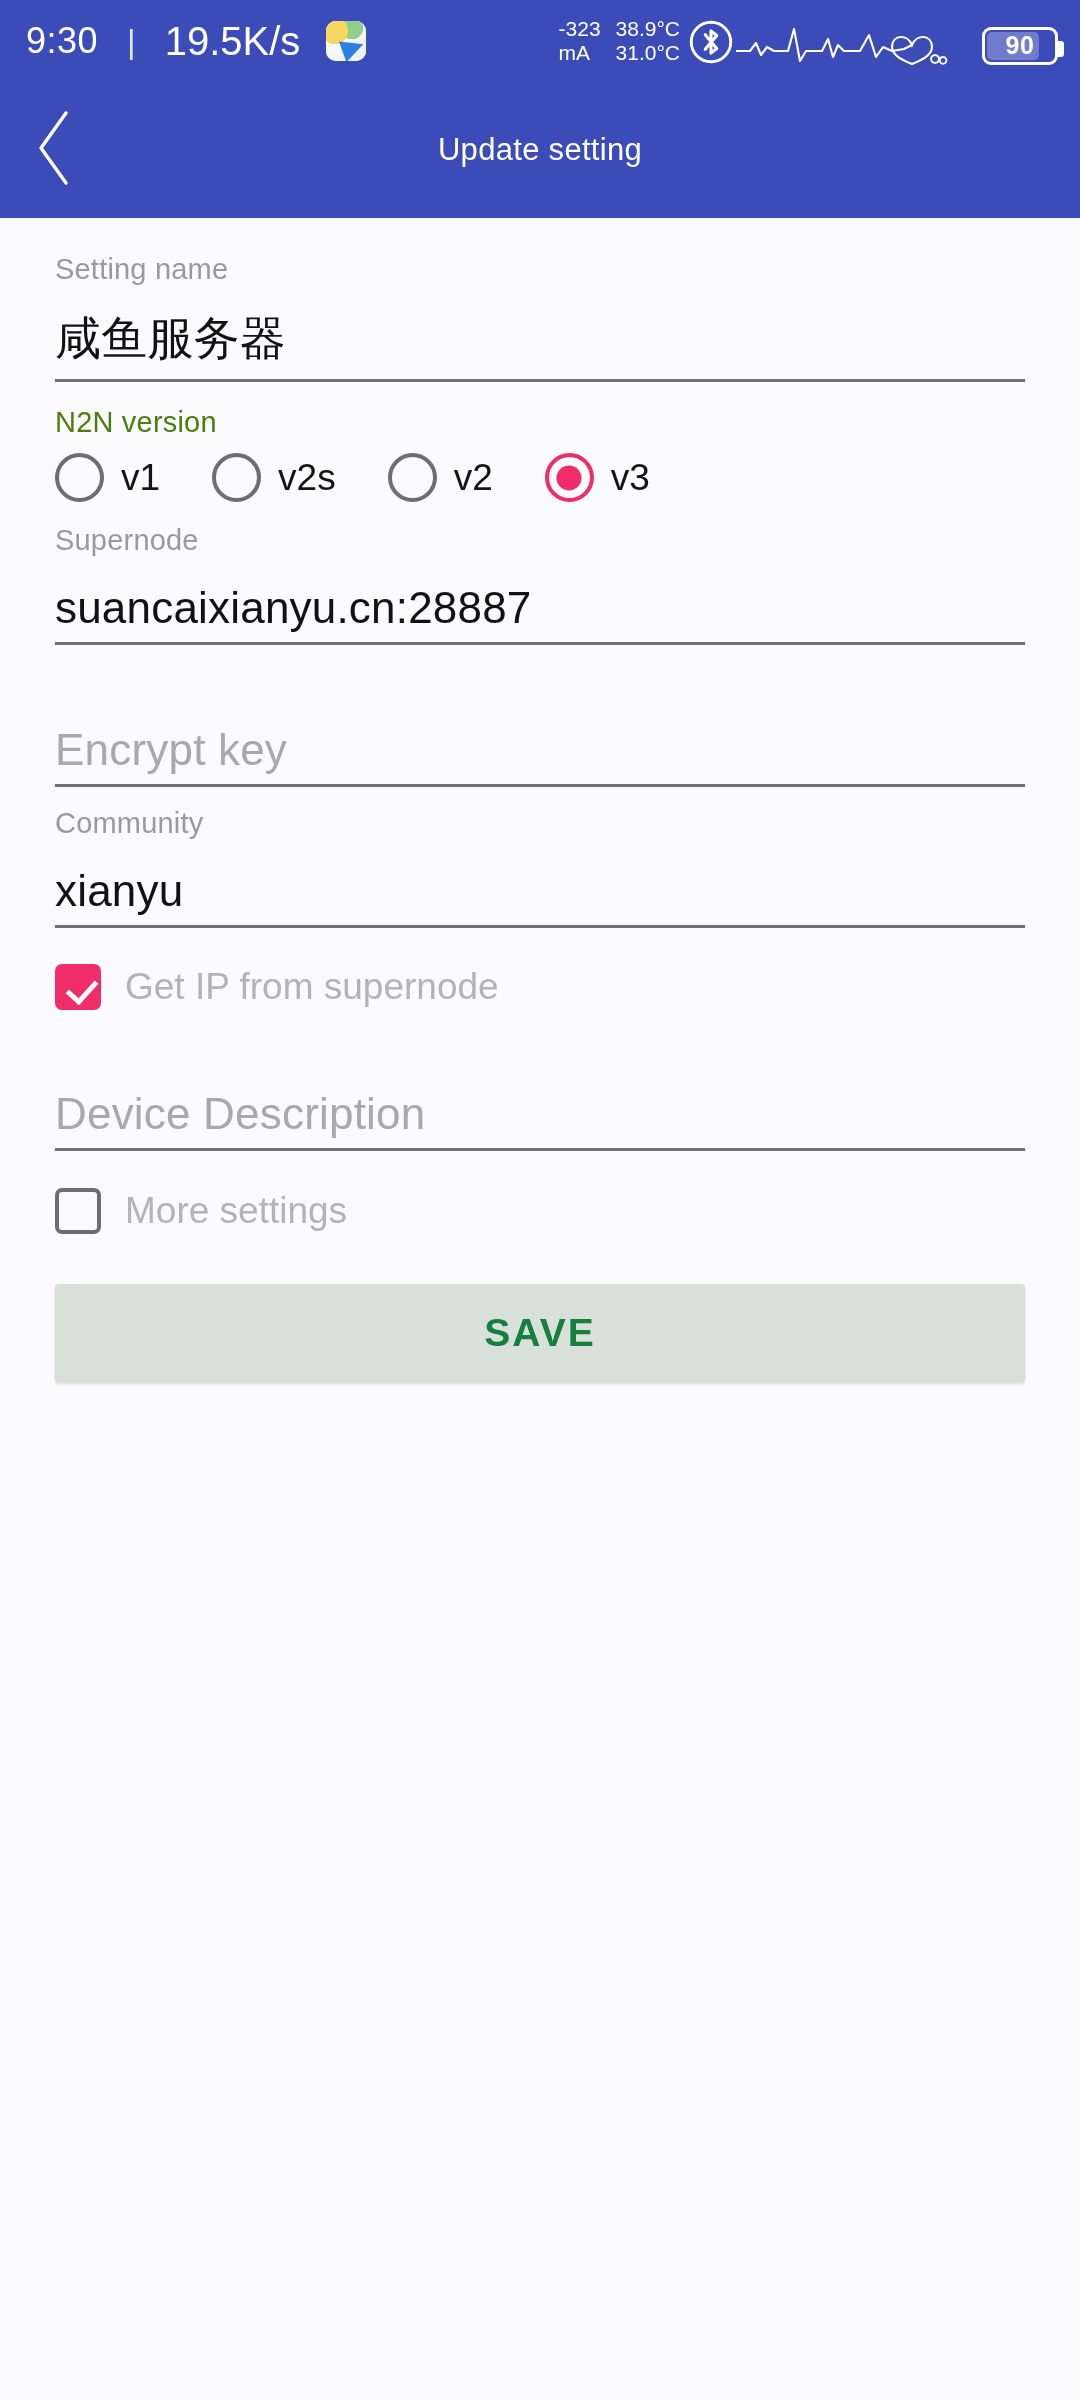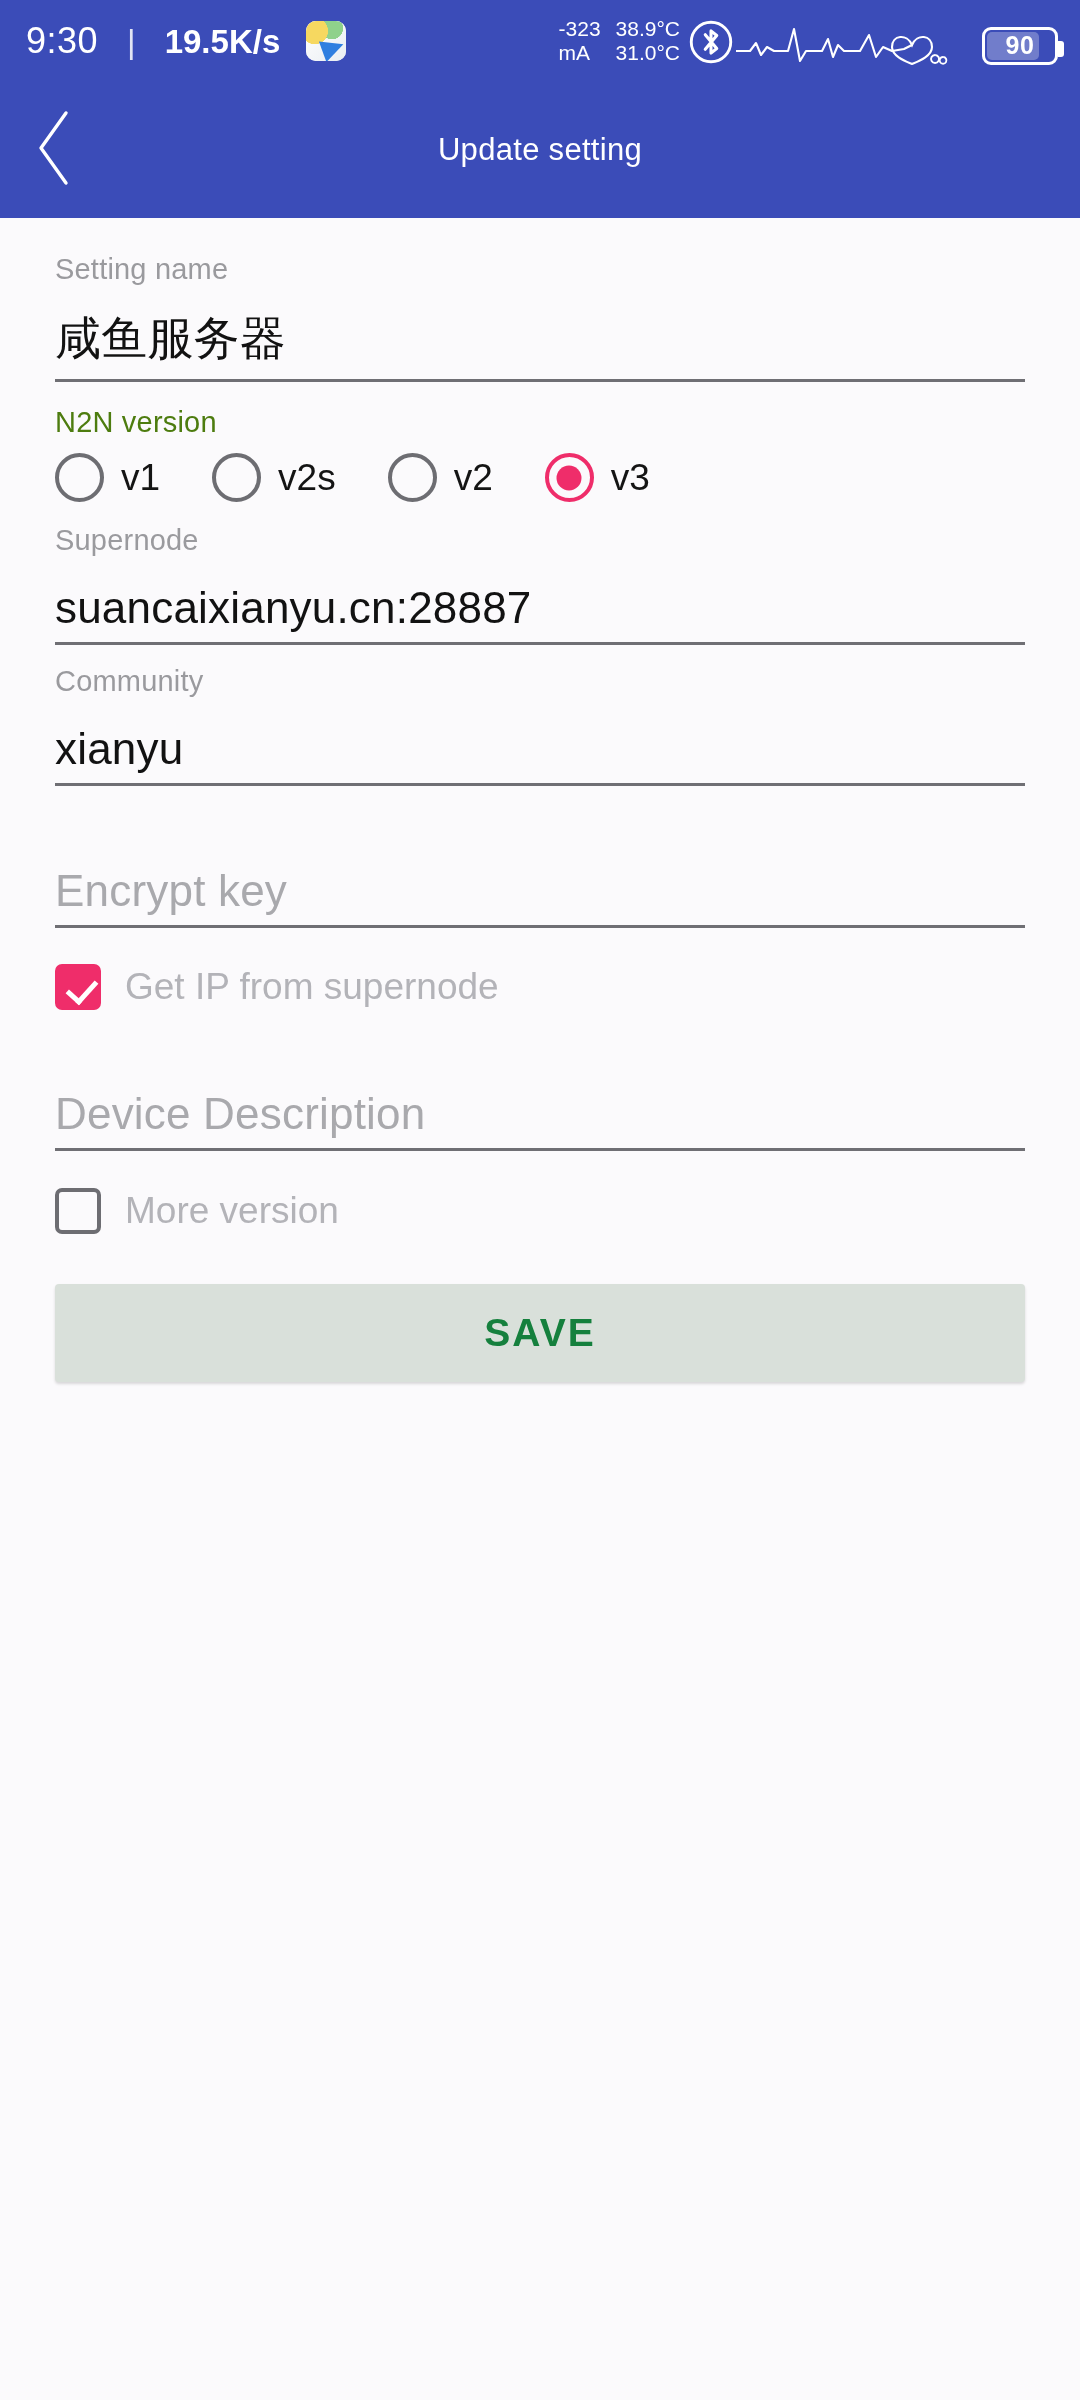--- a/index.html
+++ b/index.html
@@ -18,21 +18,21 @@
     display:flex;
     align-items:center;
     justify-content:space-between;
     padding:0 22px 0 26px;
     color:#ffffff;
     position:relative;
   }
   .sb-left{ display:flex; align-items:center; gap:16px; }
   .sb-time{ font-size:36px; font-weight:400; letter-spacing:.5px; line-height:1; }
   .sb-sep{ font-size:33px; opacity:.85; margin:0 13px; line-height:1; }
-  .sb-speed{ font-size:33px; font-weight:700; line-height:1; }
+  .sb-speed{ font-size:40px; font-weight:400; line-height:1; }
   .sb-appicon{
     width:40px; height:40px; margin-left:10px;
     border-radius:10px; position:relative; overflow:hidden;
     background:#f2f3f5;
     flex:none;
   }
   .sb-appicon .mapa{ position:absolute; inset:0;
      background:
        radial-gradient(circle at 22% 25%, #f6d860 0 30%, transparent 31%),
        radial-gradient(circle at 65% 18%, #8fd18b 0 26%, transparent 27%),
@@ -270,41 +270,41 @@
 
     </div>
   </div>
 
   <div class="field f-supernode">
     <div class="flabel">Supernode</div>
     <div class="fvalue">suancaixianyu.cn:28887</div>
     <div class="underline"></div>
   </div>
 
+  <div class="field f-encrypt">
+    <div class="fplaceholder">Encrypt key</div>
+    <div class="underline"></div>
+  </div>
+
   <div class="field f-community">
     <div class="flabel">Community</div>
     <div class="fvalue">xianyu</div>
     <div class="underline"></div>
   </div>
 
-  <div class="field f-encrypt">
-    <div class="fplaceholder">Encrypt key</div>
-    <div class="underline"></div>
-  </div>
-
   <div class="cbrow f-getip">
     <span class="cb on"></span>
     <span class="cb-label">Get IP from supernode</span>
   </div>
 
   <div class="field f-device">
     <div class="fplaceholder">Device Description</div>
     <div class="underline"></div>
   </div>
 
   <div class="cbrow f-more">
     <span class="cb"></span>
-    <span class="cb-label">More version</span>
+    <span class="cb-label">More settings</span>
   </div>
 
   <button class="save-btn">SAVE</button>
 
 </div>
 
 </body></html>

